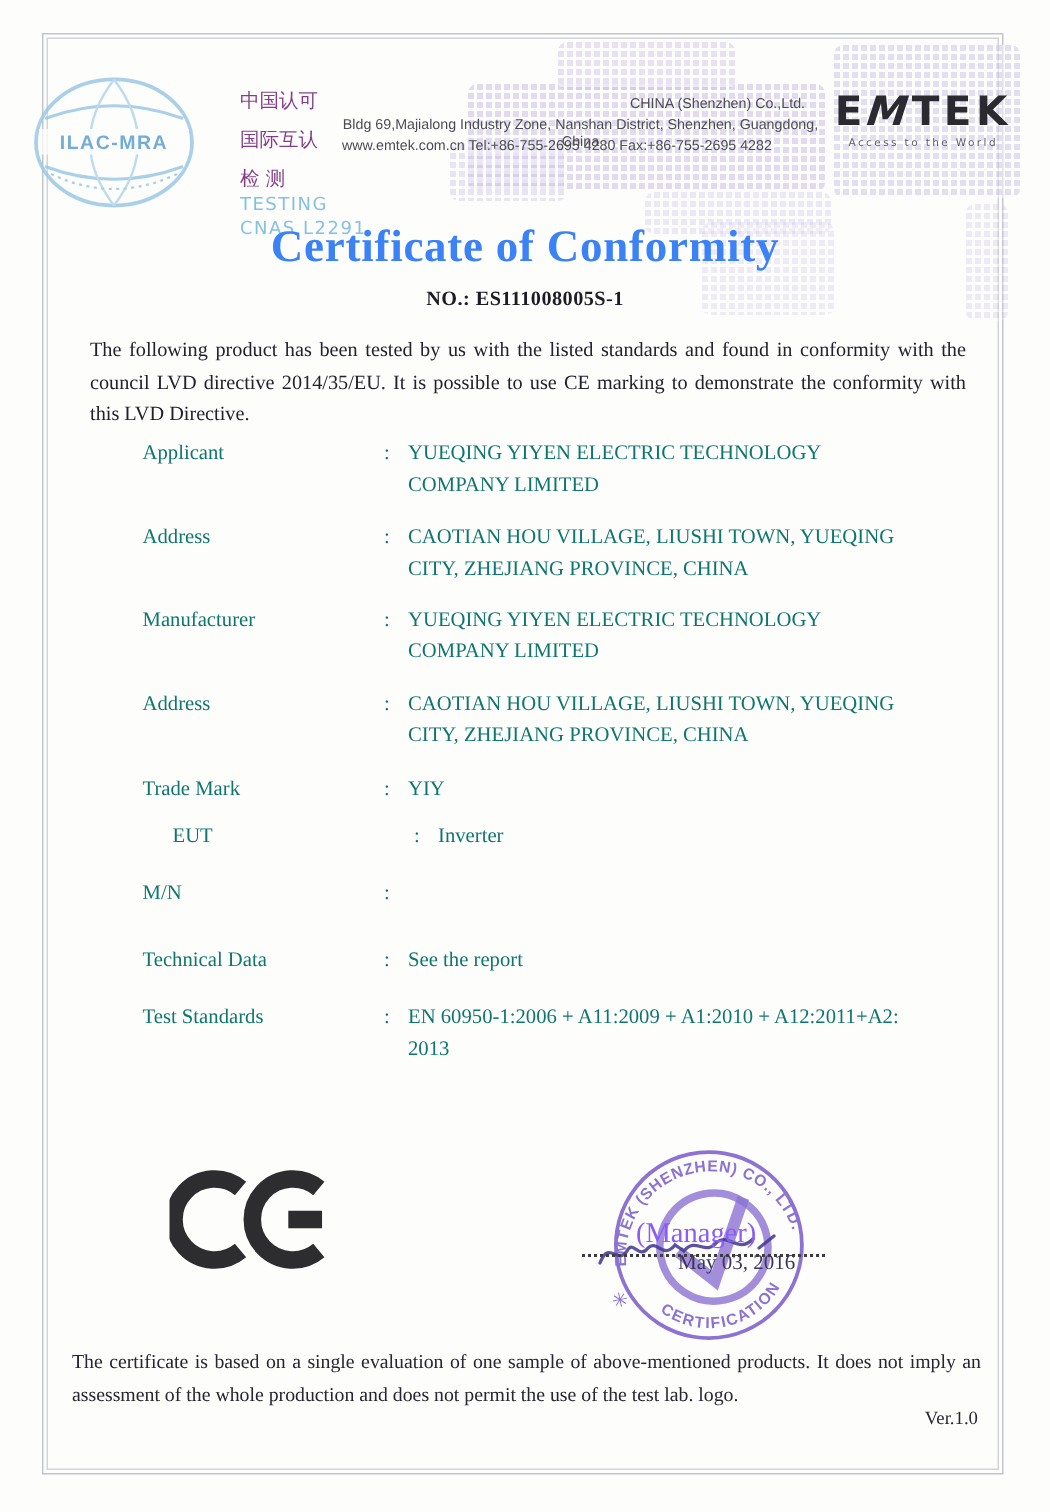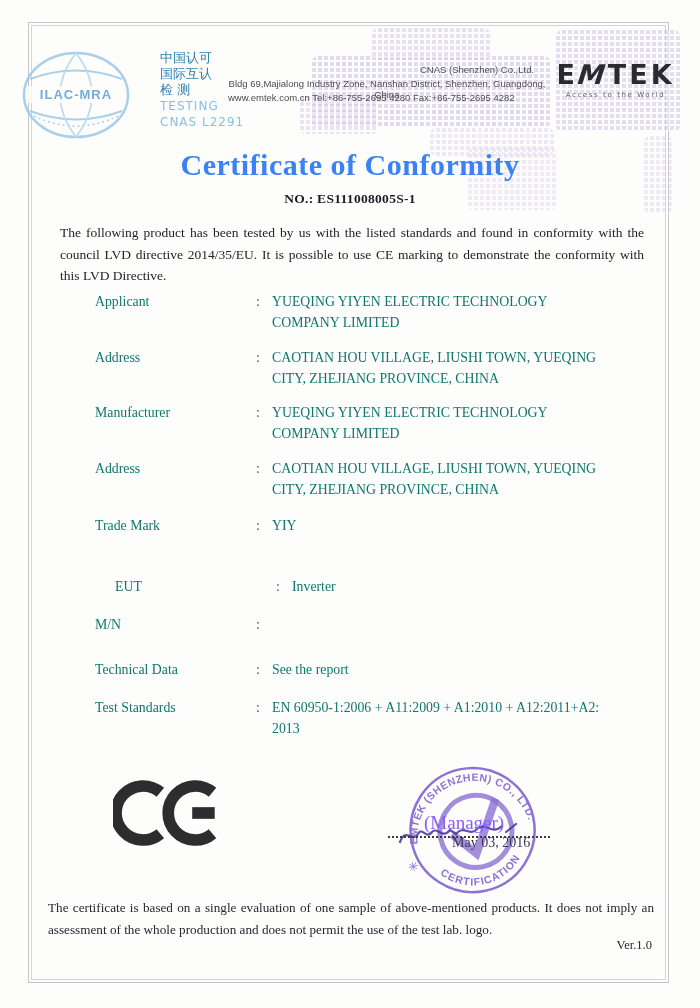--- a/index.html
+++ b/index.html
@@ -41,21 +41,21 @@
   .cnas { position:absolute; left:84px; top:74px; width:136px; height:62px; }
   .cnas svg { position:absolute; left:0; top:-4px; }
   .cnas .word {
     position:absolute; left:4px; top:16px;
     font-family:"Liberation Sans", sans-serif; font-weight:800;
     font-size:34px; letter-spacing:1px; color:#3a6ec2; opacity:.85;
   }
   
   .cnblock { position:absolute; left:160px; top:50px; line-height:16px;
     font-family:"DejaVu Sans", sans-serif; }
-  .cnblock .cn { font-size:13px; color:#0369a1; opacity:.85; }
+  .cnblock .cn { font-size:13px; color:#701a75; opacity:.85;margin-top:10px; }
   .cnblock .en { font-size:12px; color:#86c2e0; letter-spacing:1px; }
 
   
   .co { position:absolute; font-family:"Liberation Sans", sans-serif;
     font-size:9.5px; color:#4c4c54; }
   .co-name { left:420px; top:64px; }
   .co-addr { left:228px; top:78px; width:318px; text-align:center; }
   .co-contact { left:228px; top:92px; width:318px; text-align:left; }
 
   
@@ -85,21 +85,21 @@
 
   .fields { position:absolute; left:95px; top:291px; width:518px; }
   .row { display:flex; font-size:13.8px; line-height:21px; color:#0f766e; }
   .row .lbl { width:161px; }
   .row .sep { width:16px; }
   .row .val { flex:1; white-space:pre-line; }
   .row:nth-child(1) { margin-bottom:14px; }
   .row:nth-child(2) { margin-bottom:13px; }
   .row:nth-child(3) { margin-bottom:14px; }
   .row:nth-child(4) { margin-bottom:15px; }
-  .row:nth-child(5) { margin-bottom:40px;font-family:Liberation Serif, serif; }
+  .row:nth-child(5) { margin-bottom:10px;font-family:Liberation Serif, serif; }
   .row:nth-child(6) { margin-bottom:17px;margin-left:20px; }
   .row:nth-child(7) { margin-bottom:24px; }
   .row:nth-child(8) { margin-bottom:17px; }
 
   .ce { position:absolute; left:113px; top:777px; opacity:.92; }
 
   .stampwrap { position:absolute; left:382px; top:758px; width:190px; height:160px; }
   .stampwrap .stamp { position:absolute; left:6px; top:0; transform:rotate(-12deg); opacity:.9; }
   .sig { position:absolute; left:398px; top:816px; opacity:.88; }
   .sigline { position:absolute; left:388px; top:836px; width:162px;
@@ -141,21 +141,21 @@
 
 
   <div class="cnblock">
     <div class="cn">中国认可</div>
     <div class="cn">国际互认</div>
     <div class="cn">检 测</div>
     <div class="en">TESTING</div>
     <div class="en">CNAS L2291</div>
   </div>
 
-  <div class="co co-name">CNAS (Shenzhen) Co.,Ltd.</div>
+  <div class="co co-name">CHINA (Shenzhen) Co.,Ltd.</div>
   <div class="co co-addr">Bldg 69,Majialong Industry Zone, Nanshan District, Shenzhen, Guangdong, China</div>
   <div class="co co-contact">www.emtek.com.cn   Tel:+86-755-2695 4280   Fax:+86-755-2695 4282</div>
 
   <div class="emtek">
     <div class="word"><span>E</span><span class="mchar">M</span><span>TEK</span></div>
     <div class="tag">Access to the World</div>
   </div>
 
   <div class="title">Certificate of Conformity</div>
   <div class="certno">NO.: ES111008005S-1</div>

